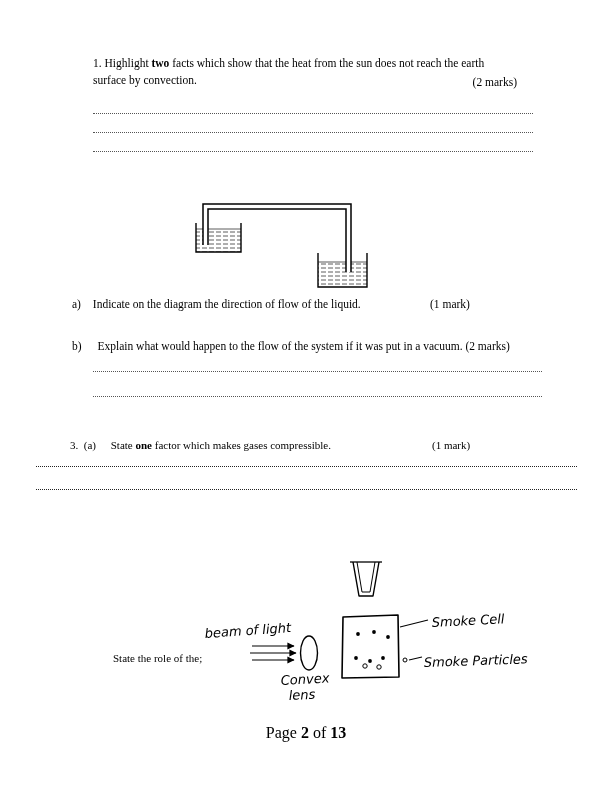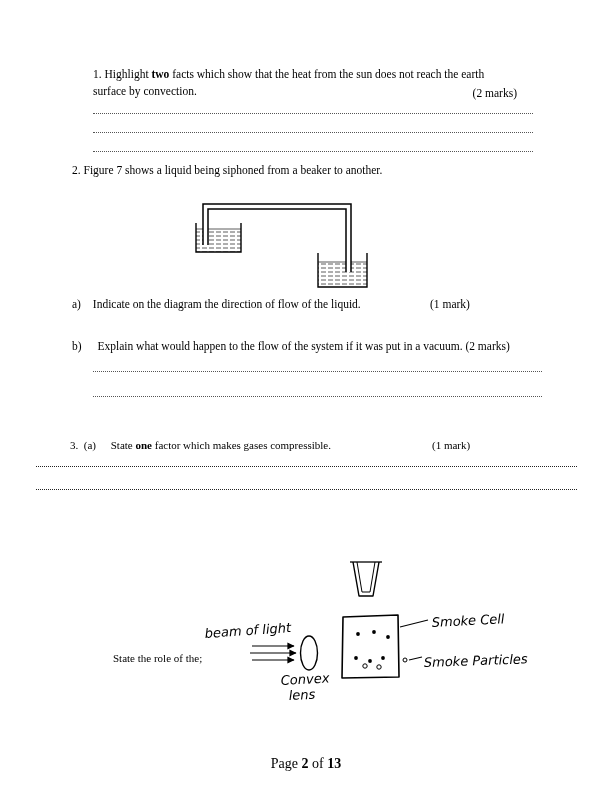--- a/index.html
+++ b/index.html
@@ -17,30 +17,29 @@
   .dotted-heavy{border-bottom:1.6px dotted #222;height:0;}
   .marks-right{position:absolute;right:0;bottom:0;}
   .hand{font-family:"DejaVu Sans",sans-serif;font-style:italic;}
   svg{display:block;}
 </style>
 </head>
 <body>
 
 <div class="page">
 
-  <div class="abs serif" style="left:93px;top:66px;width:424px;height:36px;">
+  <div class="abs serif" style="left:93px;top:55px;width:424px;height:36px;">
     <span>1. Highlight </span><b>two</b><span> facts which show that the heat from the sun does not reach the earth surface by convection.</span>
     <span class="marks-right">(2 marks)</span>
   </div>
 
   <div class="abs dotted" style="left:93px;top:113px;width:440px;"></div>
   <div class="abs dotted" style="left:93px;top:132px;width:440px;"></div>
   <div class="abs dotted" style="left:93px;top:151px;width:440px;"></div>
 
-  <div class="abs serif" style="left:72px;top:162px;width:460px;">2. Figure 7 shows a liquid being siphoned from a beaker to another.</div>
 
   <svg class="abs" style="left:160px;top:190px;" width="240" height="112" viewBox="0 0 240 112">
     <defs>
       <pattern id="water" width="7" height="4" patternUnits="userSpaceOnUse">
         <line x1="0" y1="2" x2="5" y2="2" stroke="#333" stroke-width="0.8"></line>
       </pattern>
     </defs>
 
     <rect x="36" y="39" width="45" height="23" fill="url(#water)"></rect>
     <line x1="36" y1="39" x2="81" y2="39" stroke="#333" stroke-width="0.8"></line>
@@ -120,17 +119,17 @@
 
     <text class="hand" x="10" y="88" font-size="13" transform="rotate(-4 10 88)">beam of light</text>
     <text class="hand" x="86" y="135" font-size="13" transform="rotate(-3 86 135)">Convex</text>
     <text class="hand" x="94" y="150" font-size="13" transform="rotate(-3 94 150)">lens</text>
     <text class="hand" x="237" y="77" font-size="13" transform="rotate(-3 237 77)">Smoke Cell</text>
     <text class="hand" x="229" y="117" font-size="13" transform="rotate(-2 229 117)">Smoke Particles</text>
   </svg>
 
   <div class="abs sans" style="left:113px;top:651px;">State the role of the;</div>
 
-  <div class="abs sans" style="left:0;top:726px;width:612px;text-align:center;font-size:14px;margin-top:31px;">
+  <div class="abs sans" style="left:0;top:726px;width:612px;text-align:center;font-size:16px;">
     <span class="ws">Page </span><b class="ws">2</b><span class="ws"> of </span><b class="ws">13</b>
   </div>
 
 </div>
 
 </body></html>

